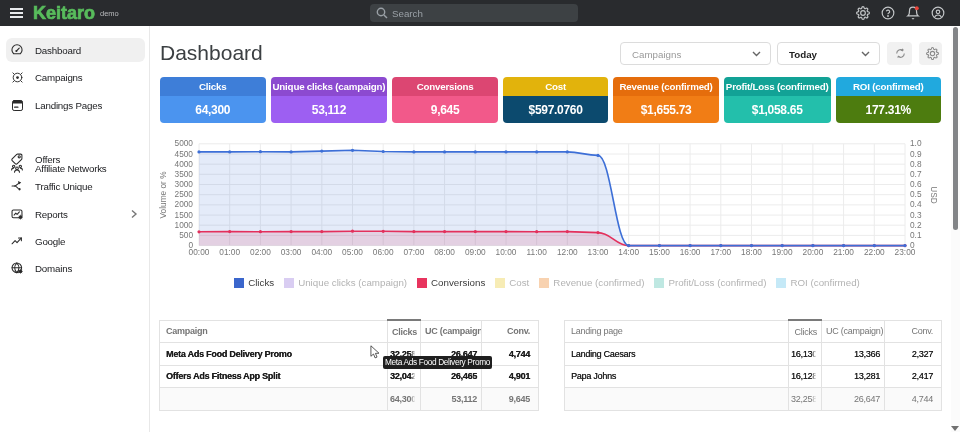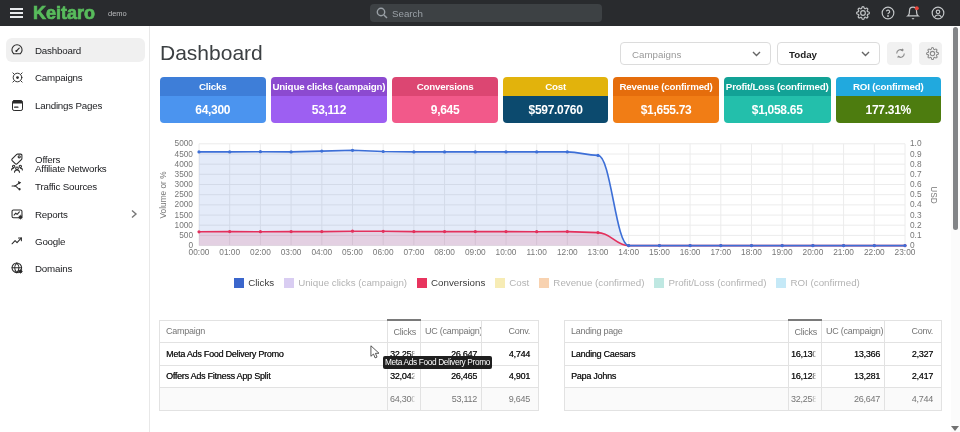--- a/index.html
+++ b/index.html
@@ -4,22 +4,22 @@
 <style>
 * { margin:0; padding:0; box-sizing:border-box; }
 html,body { width:960px; height:432px; overflow:hidden; font-family:"Liberation Sans", sans-serif; background:#fff; }
 #app { position:relative; width:960px; height:432px; }
 
 
 #topbar { position:absolute; left:0; top:0; width:960px; height:26px; background:#292b2e; }
 #burger { position:absolute; left:10px; top:8px; width:13px; height:11px; }
 #burger div { height:1.6px; background:#e8eaed; margin-bottom:2.6px; }
 #logo { position:absolute; left:33px; top:3px; font-size:18px; font-weight:bold; color:#58bc5c; letter-spacing:0px; -webkit-text-stroke:0.7px #58bc5c; }
-#demo { position:absolute; left:108px; top:9px; font-size:7.5px; color:#b9bbbd; }
-#search { position:absolute; left:370px; top:4px; width:232px; height:18px; background:#3d4144; border-radius:4px; }
+#demo { position:absolute; left:100px; top:9px; font-size:7.5px; color:#b9bbbd; }
+#search { position:absolute; left:370px; top:4px; width:208px; height:18px; background:#3d4144; border-radius:4px; }
 #search svg { position:absolute; left:6px; top:3px; }
 #search span { position:absolute; left:22px; top:4px; font-size:9.75px; color:#9aa0a6; }
 .tico { position:absolute; top:6px; }
 
 
 #sidebar { position:absolute; left:0; top:26px; width:150px; height:406px; background:#fff; border-right:1px solid #e8e8e8; }
 .sitem { position:absolute; left:6px; width:139px; height:24px; border-radius:6px; }
 .sitem.active { background:#f0f0f0; }
 .sitem svg { position:absolute; left:4px; top:5px; }
 .sitem span { position:absolute; left:29px; top:6.5px; font-size:9.75px; letter-spacing:-0.2px; color:#202124; }
@@ -106,21 +106,21 @@
         </svg>
         <span>Offers</span>
       </div>
 <div class="sitem" style="top:148px;">
         <svg width="14" height="14" viewBox="0 0 24 24" fill="none" stroke="#2a2a2a" stroke-width="1.8" stroke-linecap="round" stroke-linejoin="round">
           <path d="M3.5 12h4.2c2.6 0 3.6-1.3 5.2-3l2-2.1"></path>
           <path d="M7.7 12c2.6 0 3.6 1.3 5.2 3l1.3 1.4"></path>
           <path d="M13.6 3.6l5.6 2.6-4 3.3z" fill="#2a2a2a" stroke="none"></path>
           <circle cx="16.3" cy="17.6" r="2" fill="#2a2a2a" stroke="none"></circle>
         </svg>
-        <span>Traffic Sources</span>
+        <span>Traffic Unique</span>
       </div>
 <div class="sitem" style="top:176px;">
         <svg width="14" height="14" viewBox="0 0 24 24" fill="none" stroke="#2a2a2a" stroke-width="1.8" stroke-linecap="round" stroke-linejoin="round">
           <rect x="3.5" y="5" width="17" height="13.4" rx="2.4"></rect>
           <path d="M7 13.8l2.9-3.3 2.3 2.3 3.9-4.4"></path>
           <circle cx="18" cy="17.4" r="2.7" fill="#2a2a2a" stroke="none"></circle>
           <path d="M18 13.9v7M14.5 17.4h7M15.5 14.9l5 5M20.5 14.9l-5 5" stroke="#2a2a2a" stroke-width="1.1"></path>
         </svg>
         <span>Reports</span>
         <svg class="chev" width="8" height="10" viewBox="0 0 8 10" fill="none" stroke="#777" stroke-width="1.4">
@@ -402,21 +402,21 @@
 <span style="display:flex; align-items:center; gap:4px;">
         <span style="width:10px;height:10px;background:#bfe8e2;display:inline-block;"></span>
         <span style="font-size:9.75px;color:#b3b3b3;">Profit/Loss (confirmed)</span>
       </span>
 <span style="display:flex; align-items:center; gap:4px;">
         <span style="width:10px;height:10px;background:#c5e9f7;display:inline-block;"></span>
         <span style="font-size:9.75px;color:#b3b3b3;">ROI (confirmed)</span>
       </span>
 </div>
 
-  <table class="tbl" style="left:159px; top:319px; width:380px;">
+  <table class="tbl" style="left:159px; top:319px; width:380px;font-weight:bold;">
     <tbody>
         <tr class="hd">
           <td style="width:228px;">Campaign</td>
           <td class="num sorted" style="width:33px;">Clicks</td>
           <td class="num" style="width:61px;">UC (campaign)</td>
           <td class="num" style="width:57px;">Conv.</td>
         </tr>
     <tr class="data">
           <td>Meta Ads Food Delivery Promo</td>
           <td class="num">

